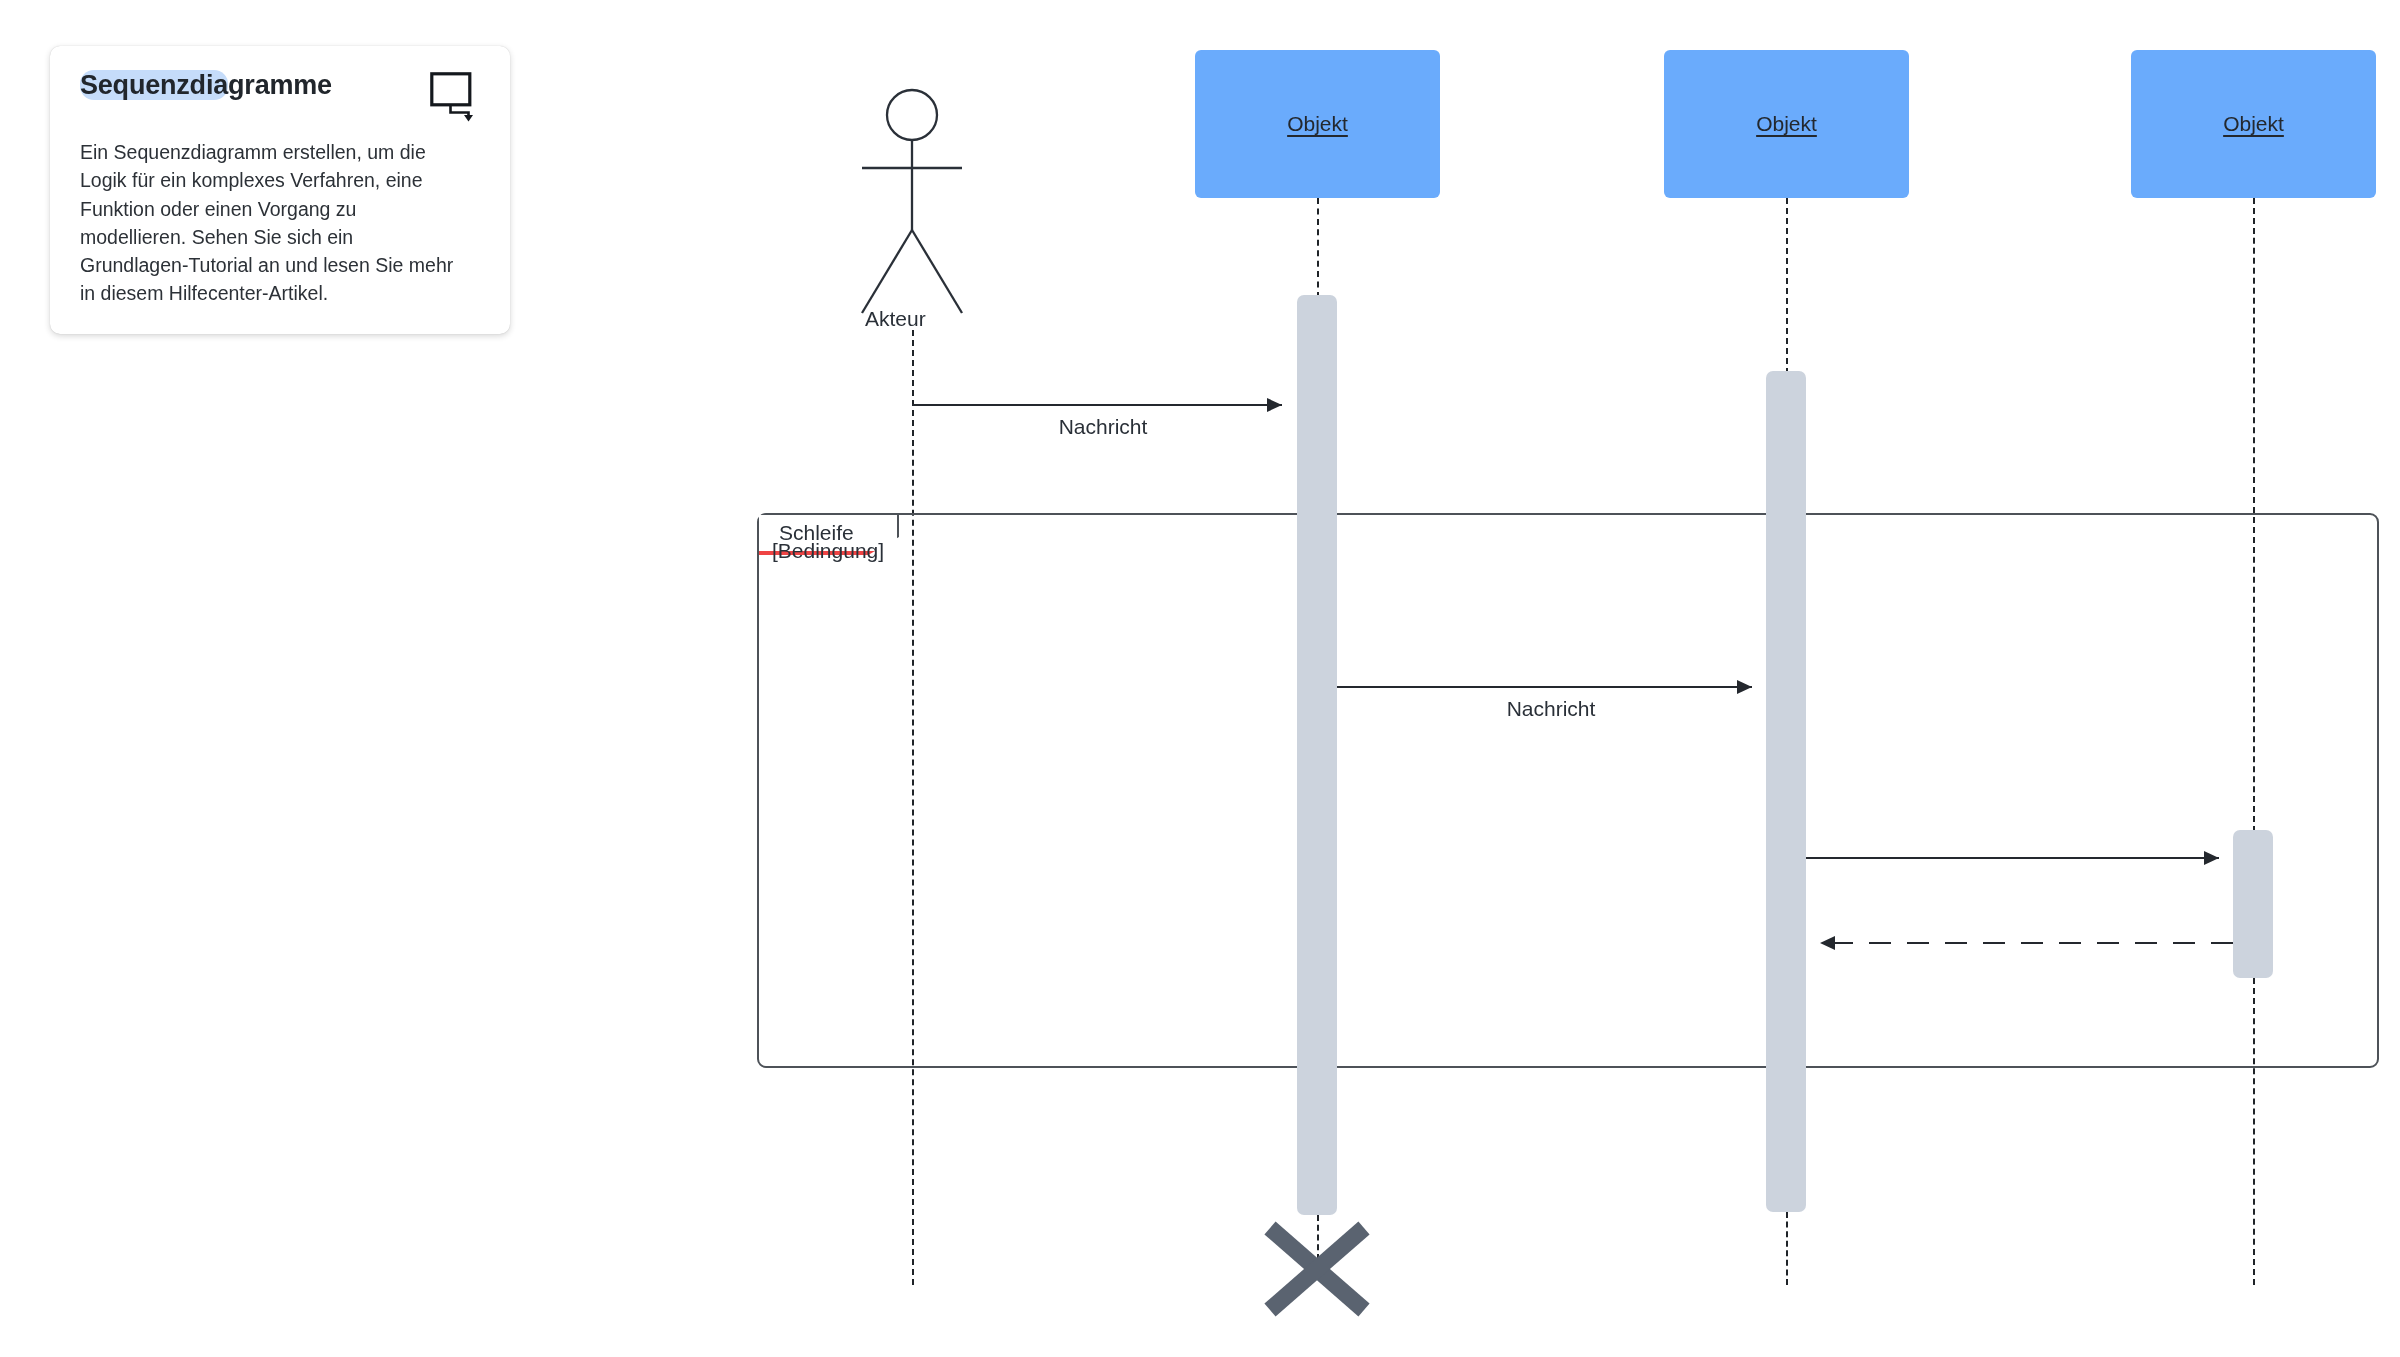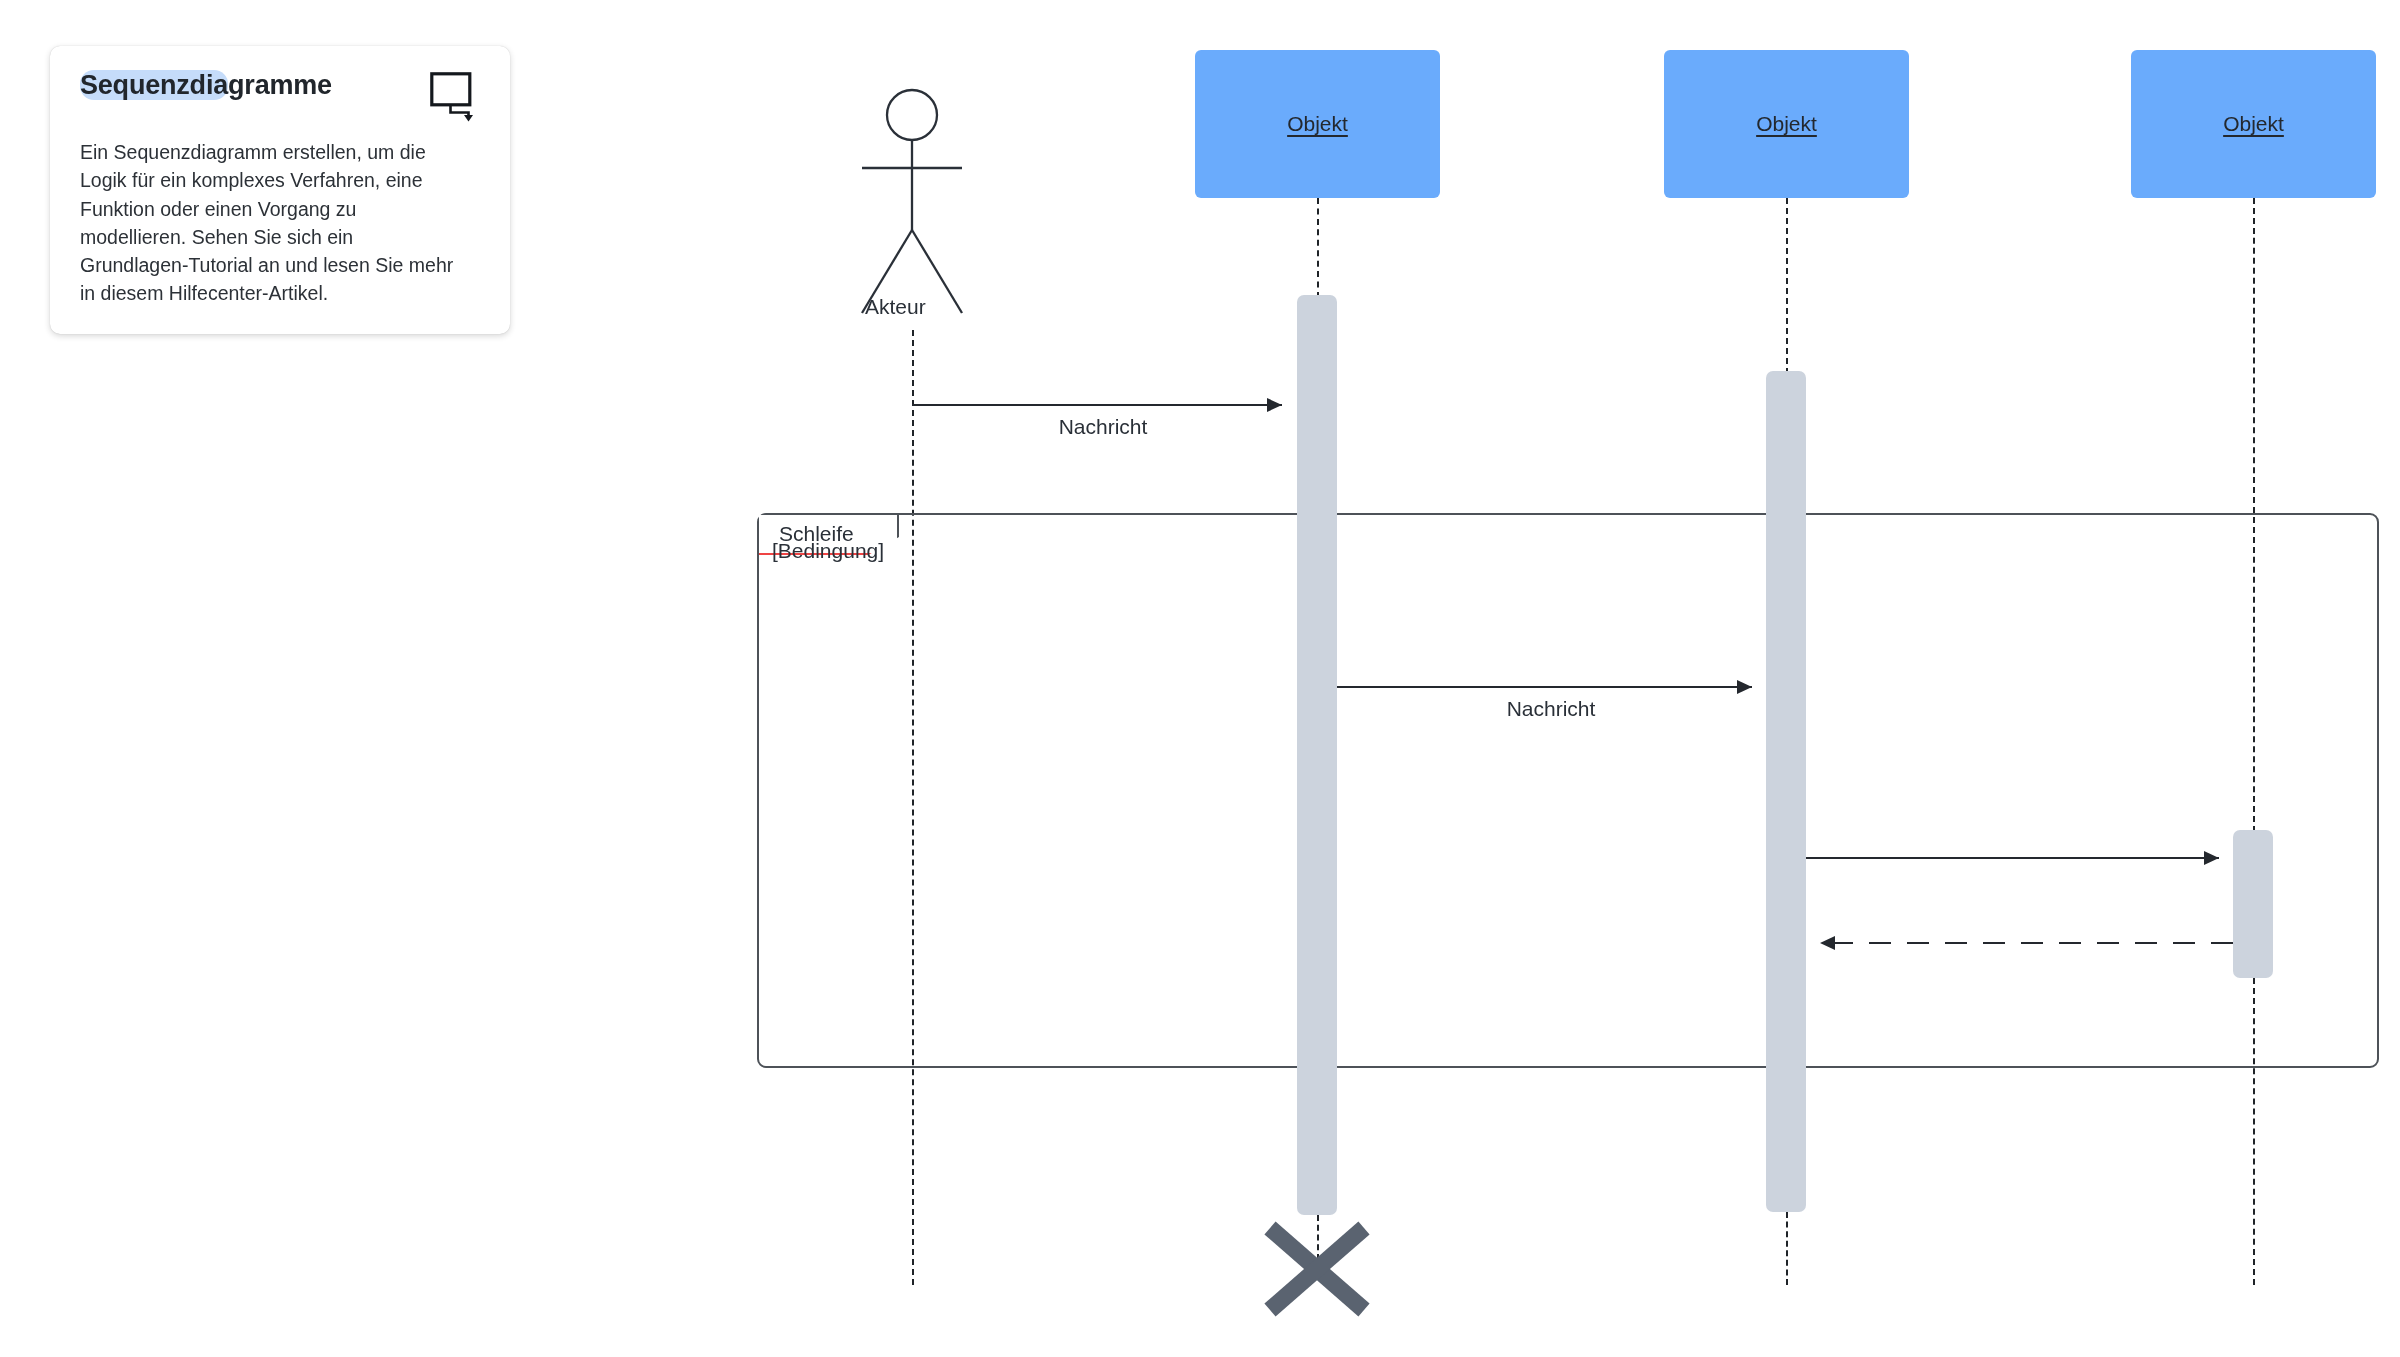--- a/index.html
+++ b/index.html
@@ -125,21 +125,21 @@
     border: 2px solid #4d5258;
     border-radius: 9px;
     box-sizing: border-box;
     background: transparent;
   }
   #loop-tag {
     position: absolute;
     height: 40px;
     box-sizing: border-box;
     border-right: 2px solid #4d5258;
-    border-bottom: 2px solid #ef4444;
+    border-bottom: 4px solid #ef4444;
     background: #ffffff;
     display: flex;
     align-items: center;
     padding-left: 20px;
     padding-right: 30px;
     clip-path: polygon(0 0, 100% 0, 100% 55%, 78% 100%, 0 100%);
   }
   #loop-tag-label {
     font-size: 21px;
     color: #2a3038;
@@ -171,21 +171,21 @@
 
   <div id="actor" style="left:840px; top:88px; width:150px; height:230px;">
     <svg width="150" height="230" viewBox="0 0 150 230" xmlns="http://www.w3.org/2000/svg">
       <circle cx="72" cy="27" r="25" fill="#ffffff" stroke="#2a3038" stroke-width="2.3"></circle>
       <line x1="72" y1="52" x2="72" y2="142" stroke="#2a3038" stroke-width="2.3"></line>
       <line x1="22" y1="80" x2="122" y2="80" stroke="#2a3038" stroke-width="2.3"></line>
       <line x1="72" y1="142" x2="22" y2="225" stroke="#2a3038" stroke-width="2.3"></line>
       <line x1="72" y1="142" x2="122" y2="225" stroke="#2a3038" stroke-width="2.3"></line>
     </svg>
   </div>
-  <div class="actor-label" style="left:865px; top:295px;">Akteur</div>
+  <div class="actor-label" style="left:865px; top:307px;">Akteur</div>
 
   <div class="obj-box" style="left:1195px; top:50px; width:245px; height:148px;">
     <span class="obj-box-label">Objekt</span>
   </div>
   <div class="obj-box" style="left:1664px; top:50px; width:245px; height:148px;">
     <span class="obj-box-label">Objekt</span>
   </div>
   <div class="obj-box" style="left:2131px; top:50px; width:245px; height:148px;">
     <span class="obj-box-label">Objekt</span>
   </div>

